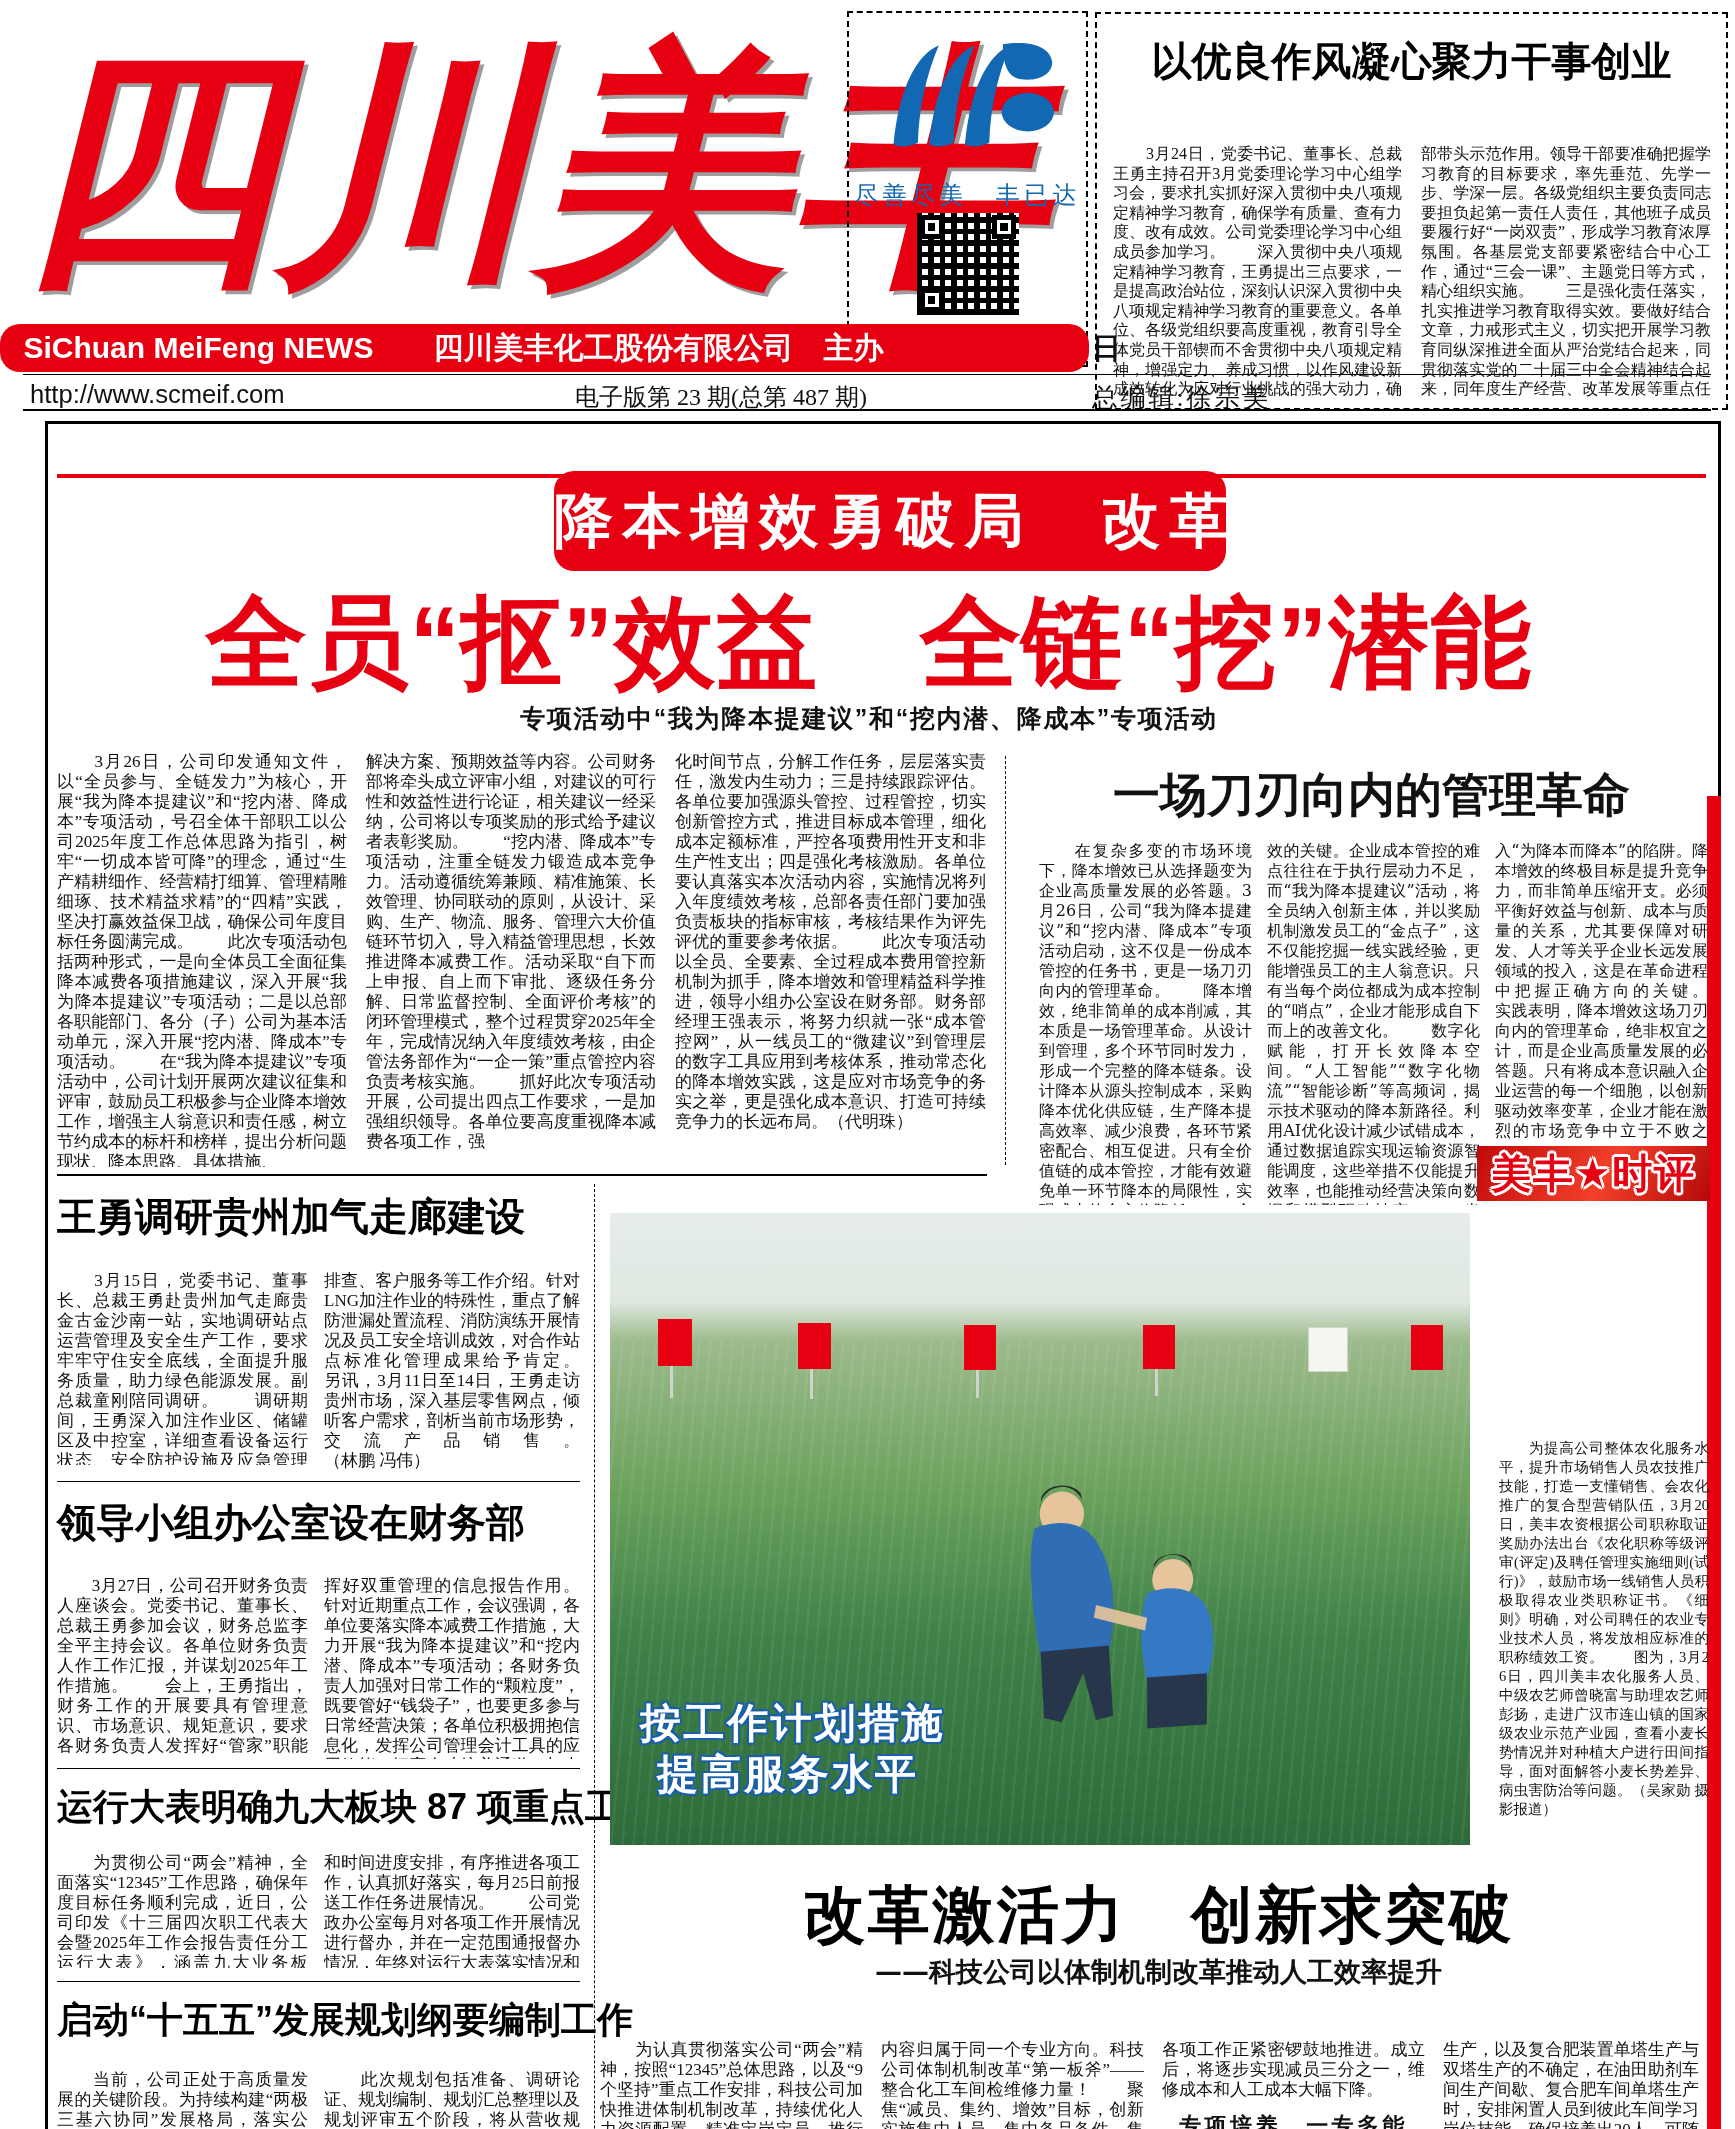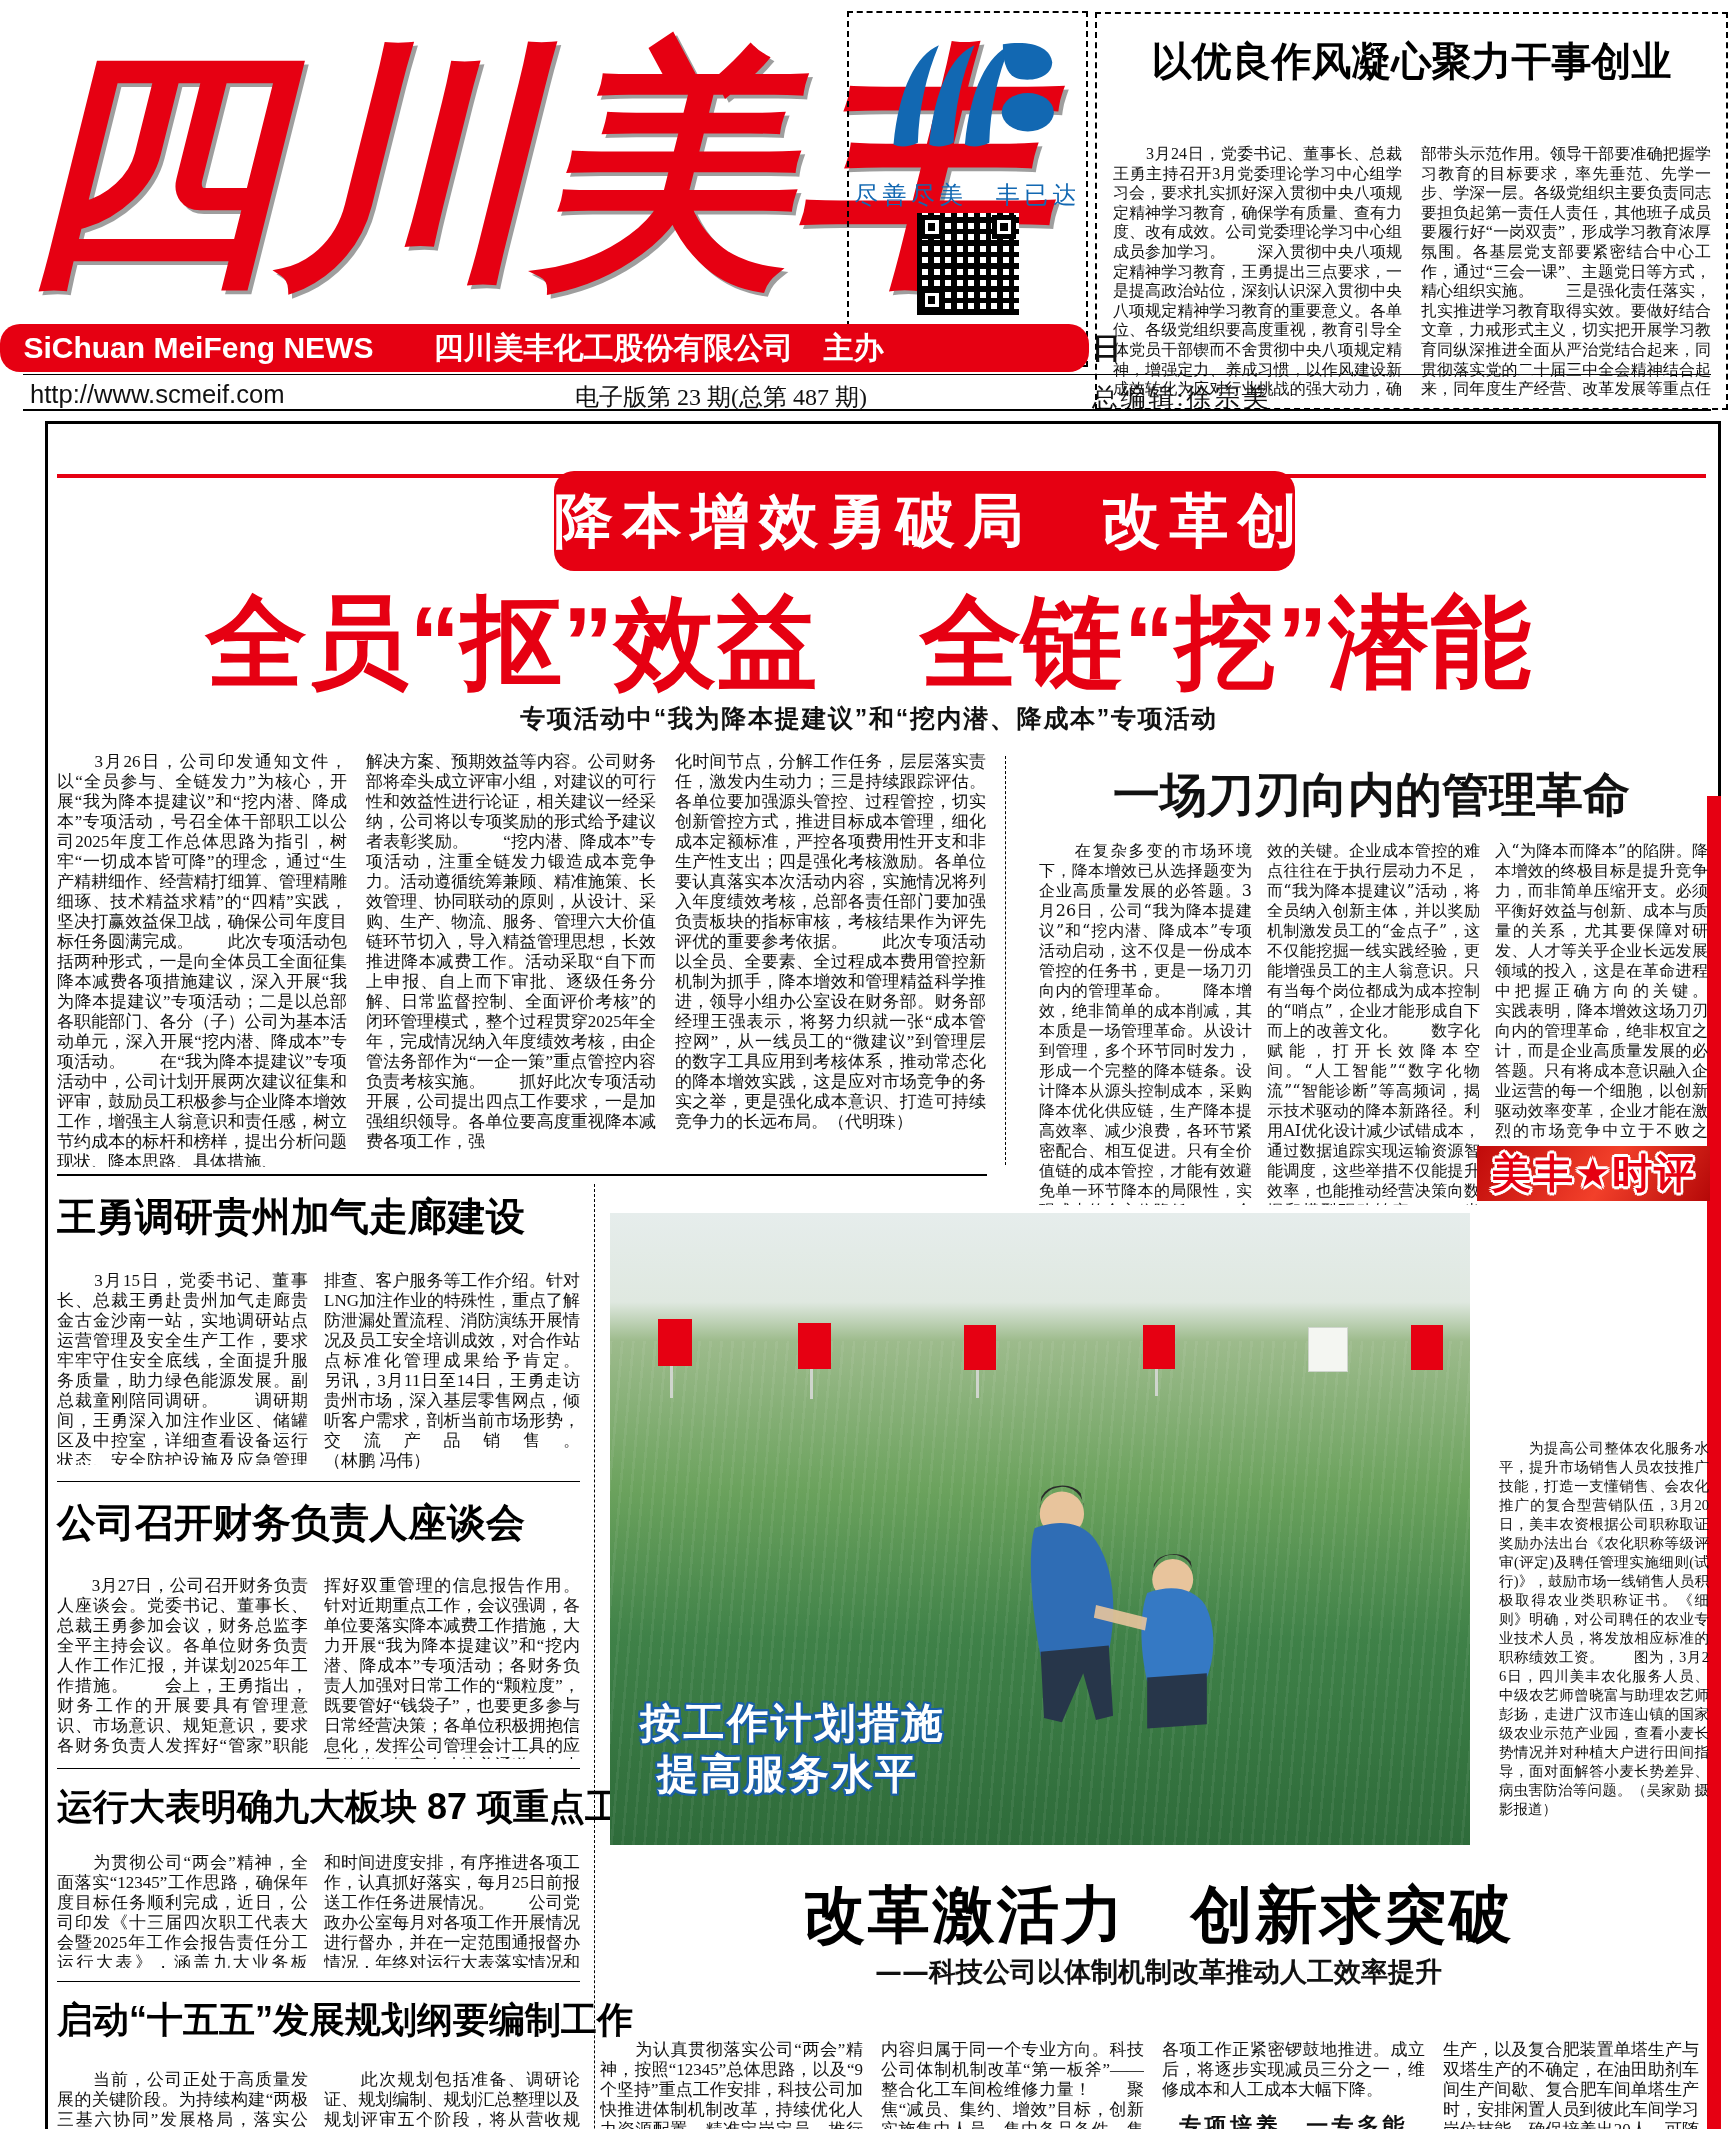--- a/index.html
+++ b/index.html
@@ -80,21 +80,21 @@
   <div class="col song" style="left:16px;top:130px;width:289px;height:253px;font-size:16px;line-height:19.6px;">　　3月24日，党委书记、董事长、总裁王勇主持召开3月党委理论学习中心组学习会，要求扎实抓好深入贯彻中央八项规定精神学习教育，确保学有质量、查有力度、改有成效。公司党委理论学习中心组成员参加学习。　　深入贯彻中央八项规定精神学习教育，王勇提出三点要求，一是提高政治站位，深刻认识深入贯彻中央八项规定精神学习教育的重要意义。各单位、各级党组织要高度重视，教育引导全体党员干部锲而不舍贯彻中央八项规定精神，增强定力、养成习惯，以作风建设新成效转化为应对行业挑战的强大动力，确保全年各项目标任务圆满完成。　　二是坚持以上率下，充分发挥领导干</div>
   <div class="col song" style="left:324px;top:130px;width:290px;height:253px;font-size:16px;line-height:19.6px;">部带头示范作用。领导干部要准确把握学习教育的目标要求，率先垂范、先学一步、学深一层。各级党组织主要负责同志要担负起第一责任人责任，其他班子成员要履行好“一岗双责”，形成学习教育浓厚氛围。各基层党支部要紧密结合中心工作，通过“三会一课”、主题党日等方式，精心组织实施。　　三是强化责任落实，扎实推进学习教育取得实效。要做好结合文章，力戒形式主义，切实把开展学习教育同纵深推进全面从严治党结合起来，同贯彻落实党的二十届三中全会精神结合起来，同年度生产经营、改革发展等重点任务结合起来，引领带动公司广大党员、干部遵规守纪、担当作为，以优良作风凝心聚力、干事创业。（李欢欢）</div>
 </div>
 
 <div class="rule" style="left:45px;top:421px;width:1676px;height:2.6px;"></div>
 <div class="rule" style="left:45px;top:421px;width:2.6px;height:2056px;"></div>
 <div class="rule" style="left:1718px;top:421px;width:2.6px;height:376px;"></div>
 <div class="abs redbg" style="left:1707px;top:796px;width:13.6px;height:1680px;"></div>
 
 <div class="abs redbg" style="left:57px;top:474px;width:1649px;height:4.3px;"></div>
-<div class="abs redbg hei" style="left:554px;top:471px;width:741px;height:100px;color:#fff;font-size:59px;
+<div class="abs redbg hei" style="left:554px;top:471px;width:672px;height:100px;color:#fff;font-size:59px;
             line-height:100px;text-align:center;letter-spacing:9.4px;white-space:nowrap;">降本增效勇破局　改革创新启新程</div>
 <div class="abs hei red" style="left:64px;top:576px;width:1610px;text-align:center;font-size:101px;
             letter-spacing:0.9px;white-space:nowrap;">全员“抠”效益　全链“挖”潜能</div>
 <div class="abs hei" style="left:64px;top:702px;width:1610px;text-align:center;font-size:25px;letter-spacing:1.7px;">专项活动中“我为降本提建议”和“挖内潜、降成本”专项活动</div>
 
 <div class="col song body-col" style="left:57px;top:752px;width:290px;height:415px;">　　3月26日，公司印发通知文件，以“全员参与、全链发力”为核心，开展“我为降本提建议”和“挖内潜、降成本”专项活动，号召全体干部职工以公司2025年度工作总体思路为指引，树牢“一切成本皆可降”的理念，通过“生产精耕细作、经营精打细算、管理精雕细琢、技术精益求精”的“四精”实践，坚决打赢效益保卫战，确保公司年度目标任务圆满完成。　　此次专项活动包括两种形式，一是向全体员工全面征集降本减费各项措施建议，深入开展“我为降本提建议”专项活动；二是以总部各职能部门、各分（子）公司为基本活动单元，深入开展“挖内潜、降成本”专项活动。　　在“我为降本提建议”专项活动中，公司计划开展两次建议征集和评审，鼓励员工积极参与企业降本增效工作，增强主人翁意识和责任感，树立节约成本的标杆和榜样，提出分析问题现状、降本思路、具体措施、</div>
 <div class="col song body-col" style="left:366px;top:752px;width:290px;height:415px;">解决方案、预期效益等内容。公司财务部将牵头成立评审小组，对建议的可行性和效益性进行论证，相关建议一经采纳，公司将以专项奖励的形式给予建议者表彰奖励。　　“挖内潜、降成本”专项活动，注重全链发力锻造成本竞争力。活动遵循统筹兼顾、精准施策、长效管理、协同联动的原则，从设计、采购、生产、物流、服务、管理六大价值链环节切入，导入精益管理思想，长效推进降本减费工作。活动采取“自下而上申报、自上而下审批、逐级任务分解、日常监督控制、全面评价考核”的闭环管理模式，整个过程贯穿2025年全年，完成情况纳入年度绩效考核，由企管法务部作为“一企一策”重点管控内容负责考核实施。　　抓好此次专项活动开展，公司提出四点工作要求，一是加强组织领导。各单位要高度重视降本减费各项工作，强</div>
 <div class="col song body-col" style="left:675px;top:752px;width:311px;height:415px;">化时间节点，分解工作任务，层层落实责任，激发内生动力；三是持续跟踪评估。各单位要加强源头管控、过程管控，切实创新管控方式，推进目标成本管理，细化成本定额标准，严控各项费用性开支和非生产性支出；四是强化考核激励。各单位要认真落实本次活动内容，实施情况将列入年度绩效考核，总部各责任部门要加强负责板块的指标审核，考核结果作为评先评优的重要参考依据。　　此次专项活动以全员、全要素、全过程成本费用管控新机制为抓手，降本增效和管理精益科学推进，领导小组办公室设在财务部。财务部经理王强表示，将努力织就一张“成本管控网”，从一线员工的“微建议”到管理层的数字工具应用到考核体系，推动常态化的降本增效实践，这是应对市场竞争的务实之举，更是强化成本意识、打造可持续竞争力的长远布局。（代明珠）</div>
 
 <div class="vdash" style="left:1005px;top:756px;height:409px;"></div>
@@ -109,21 +109,21 @@
 </div>
 
 <div class="rule" style="left:57px;top:1174px;width:930px;height:1.7px;"></div>
 <div class="vdash" style="left:594px;top:1184px;height:1275px;"></div>
 
 <div class="art-title" style="left:57px;top:1190px;font-size:39px;">王勇调研贵州加气走廊建设</div>
 <div class="col song body-col" style="left:57px;top:1271px;width:251px;height:194px;">　　3月15日，党委书记、董事长、总裁王勇赴贵州加气走廊贵金古金沙南一站，实地调研站点运营管理及安全生产工作，要求牢牢守住安全底线，全面提升服务质量，助力绿色能源发展。副总裁童刚陪同调研。　　调研期间，王勇深入加注作业区、储罐区及中控室，详细查看设备运行状态、安全防护设施及应急管理台账，现场听取站点日常巡检、隐患</div>
 <div class="col song body-col" style="left:324px;top:1271px;width:256px;height:200px;">排查、客户服务等工作介绍。针对LNG加注作业的特殊性，重点了解防泄漏处置流程、消防演练开展情况及员工安全培训成效，对合作站点标准化管理成果给予肯定。　　另讯，3月11日至14日，王勇走访贵州市场，深入基层零售网点，倾听客户需求，剖析当前市场形势，交流产品销售。　　　　　　　（林鹏 冯伟）</div>
 
 <div class="rule" style="left:57px;top:1481px;width:523px;height:1.3px;"></div>
-<div class="art-title" style="left:57px;top:1496px;font-size:39px;">公司召开财务负责人座谈会</div>
+<div class="art-title" style="left:57px;top:1496px;font-size:39px;">领导小组办公室设在财务部</div>
 <div class="col song body-col" style="left:57px;top:1576px;width:251px;height:179px;">　　3月27日，公司召开财务负责人座谈会。党委书记、董事长、总裁王勇参加会议，财务总监李全平主持会议。各单位财务负责人作工作汇报，并谋划2025年工作措施。　　会上，王勇指出，财务工作的开展要具有管理意识、市场意识、规矩意识，要求各财务负责人发挥好“管家”职能和“四个作用”：一是发挥好业财融合的主力军作用，二是发挥好参谋作用，三是发挥好经营风险的防控作用，四是发</div>
 <div class="col song body-col" style="left:324px;top:1576px;width:256px;height:183px;">挥好双重管理的信息报告作用。　　针对近期重点工作，会议强调，各单位要落实降本减费工作措施，大力开展“我为降本提建议”和“挖内潜、降成本”专项活动；各财务负责人加强对日常工作的“颗粒度”，既要管好“钱袋子”，也要更多参与日常经营决策；各单位积极拥抱信息化，发挥公司管理会计工具的应用效能；拓宽人才培养通道，加大优秀人才的发掘、培养力度，形成人才梯队及储备池。　　（曾良顺）</div>
 
 <div class="rule" style="left:57px;top:1768px;width:523px;height:1.3px;"></div>
 <div class="art-title" style="left:57px;top:1783px;font-size:36px;">运行大表明确九大板块 87 项重点工作</div>
 <div class="col song body-col" style="left:57px;top:1853px;width:251px;height:115px;">　　为贯彻公司“两会”精神，全面落实“12345”工作思路，确保年度目标任务顺利完成，近日，公司印发《十三届四次职工代表大会暨2025年工作会报告责任分工运行大表》，涵盖九大业务板块、87项重点工作。　　根据文件要求，各责任单位和部门需对照责任分工，按工作计划措施</div>
 <div class="col song body-col" style="left:324px;top:1853px;width:256px;height:115px;">和时间进度安排，有序推进各项工作，认真抓好落实，每月25日前报送工作任务进展情况。　　公司党政办公室每月对各项工作开展情况进行督办，并在一定范围通报督办情况，年终对运行大表落实情况和反馈及时性予以考核。　　　　　　　（陈帝昌）</div>
 
 <div class="rule" style="left:57px;top:1981px;width:523px;height:1.3px;"></div>
 <div class="art-title" style="left:57px;top:1996px;font-size:36px;">启动“十五五”发展规划纲要编制工作</div>

